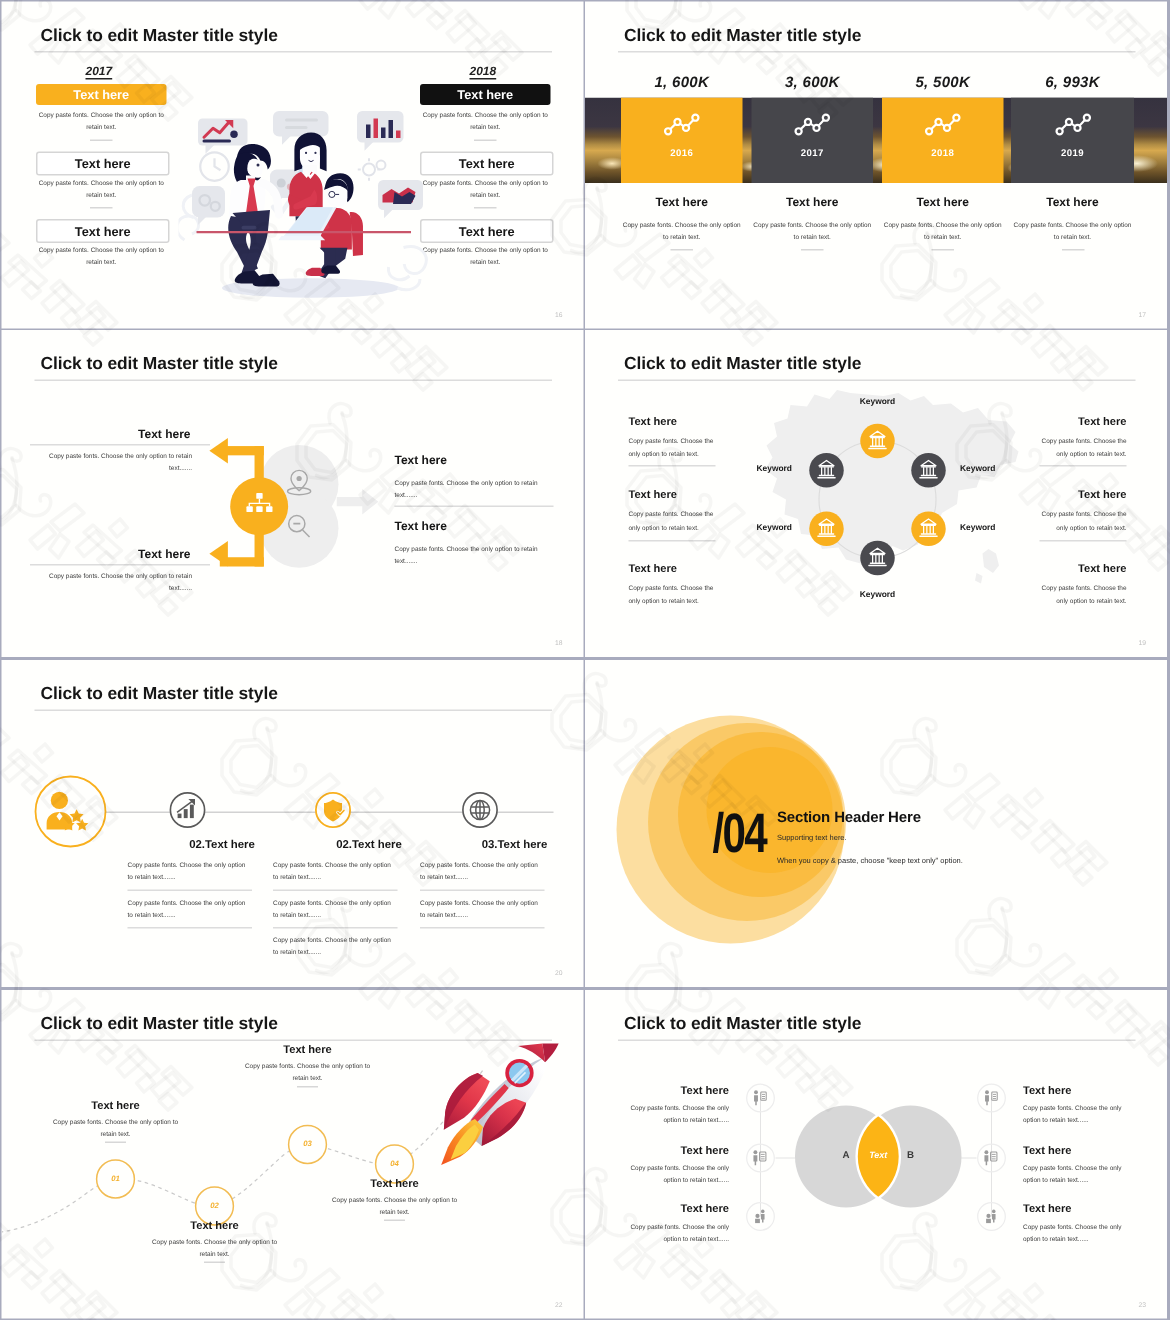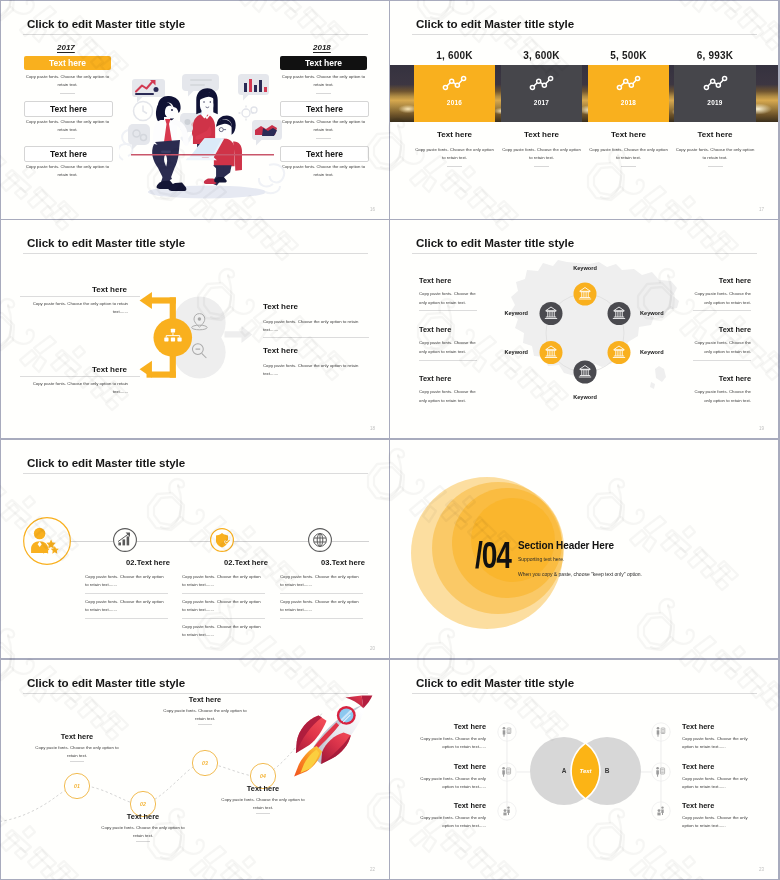--- a/index.html
+++ b/index.html
@@ -36,21 +36,21 @@
       radial-gradient(ellipse 16px 7px at 200px 45px, rgba(255,244,210,0.95), rgba(255,200,110,0) 70%),
       radial-gradient(ellipse 12px 6px at 290px 47px, rgba(255,238,195,0.9), rgba(255,200,110,0) 70%),
       radial-gradient(ellipse 20px 8px at 368px 44px, rgba(255,248,220,0.95), rgba(255,200,110,0) 70%),
       linear-gradient(to bottom, #35323f 0%, #3c3642 34%, #6e5430 46%, #b08c44 55%, #d7a94f 62%, #9d7c3c 76%, #6b5128 88%, #3a2f1c 100%);
   }
   .s2strip .card{position:absolute;top:0;height:57px;display:flex;flex-direction:column;align-items:center;justify-content:flex-start;padding-top:10px;box-sizing:border-box;}
   .s2strip .card.yellow{background:#f9b01e;}
   .s2strip .card.dark{background:#46464b;}
   .s2strip .ic{width:25px;height:16px;margin-bottom:8px;}
   .yr2{font-size:6.4px;color:#fff;font-weight:bold;letter-spacing:0.3px;}
-  .s2stat{position:absolute;top:49px;text-align:center;font-size:10px;font-weight:bold;color:#1a1a1a;letter-spacing:0.2px;}
+  .s2stat{position:absolute;top:49px;text-align:center;font-size:10px;font-weight:bold;color:#1a1a1a;letter-spacing:0.2px;font-style:italic;}
   .s2head{position:absolute;top:129px;text-align:center;font-size:8px;font-weight:bold;color:#161616;}
 
   
   .s3h{position:absolute;font-size:8px;font-weight:bold;color:#161616;white-space:nowrap;}
   .s3b{position:absolute;font-size:4.3px;color:#3b3b3b;line-height:1.8;}
   .s3b.r{text-align:right;}
   .s3line{position:absolute;height:0.7px;background:#dcdcdc;}
 
   
   .s4t{position:absolute;font-size:7.4px;font-weight:bold;color:#161616;white-space:nowrap;}

